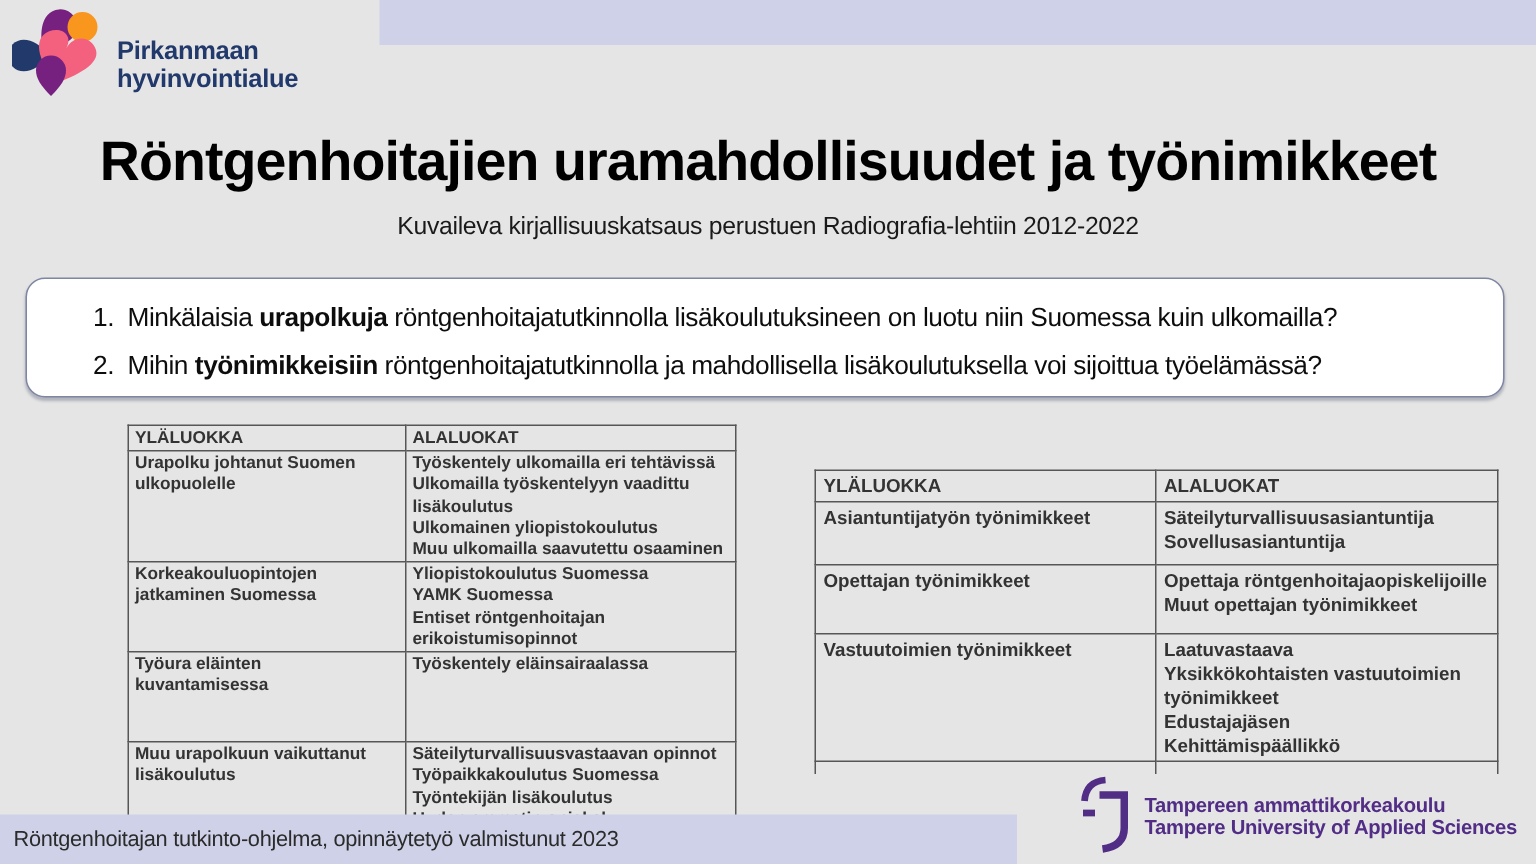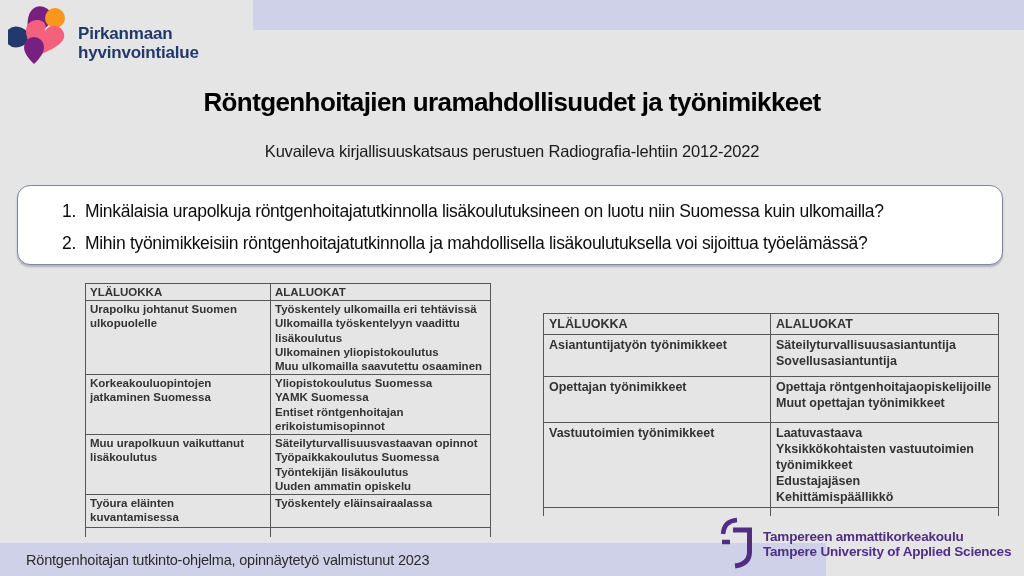--- a/index.html
+++ b/index.html
@@ -23,32 +23,32 @@
   .phv-logo{position:absolute;left:8px;top:6px;display:flex;align-items:flex-start;}
   .phv-logo svg{width:66px;height:62px;}
   .phv-text{margin-left:4px;margin-top:18px;font-weight:bold;color:var(--logo-navy);
     font-size:17px;line-height:19px;letter-spacing:-0.2px;}
   .petal-navy{fill:var(--logo-navy);} .petal-purple{fill:var(--logo-purple);}
   .petal-pink{fill:var(--logo-pink);} .petal-orange{fill:var(--logo-orange);}
 
   .authors{position:absolute;left:0;top:62px;width:1024px;text-align:center;
     font-size:19px;color:#1a1a1a;}
   .main-title{position:absolute;left:0;top:87px;width:1024px;text-align:center;
-    font-size:26px;font-weight:bold;letter-spacing:-0.6px;color:#000;}
+    font-size:37px;font-weight:bold;letter-spacing:-0.6px;color:#000;}
   .subtitle{position:absolute;left:0;top:142px;width:1024px;text-align:center;
     font-size:16.5px;letter-spacing:-0.2px;color:#1a1a1a;}
 
   
   .qbox{position:absolute;left:17px;top:185px;width:986px;height:80px;box-sizing:border-box;
     border:1.5px solid #7e86a2;border-radius:13px;background:#fff;
     box-shadow:0 2px 2px rgba(110,115,140,.45);padding-top:9px;}
   .qline{display:flex;line-height:32px;font-size:17.5px;letter-spacing:-0.3px;color:#0d0d0d;}
   .qnum{width:58px;text-align:right;flex:0 0 58px;}
   .qtext{margin-left:9px;white-space:nowrap;}
-  .qbold{font-weight:normal;}
+  .qbold{font-weight:bold;}
 
   
   table{border-collapse:collapse;table-layout:fixed;}
   th,td{border:1.4px solid var(--table-border);vertical-align:top;text-align:left;
     color:var(--table-text);font-weight:bold;}
   .cat-cell{font-weight:bold;}
   tr.partial td{border-bottom:none;height:7px;}
 
   .table-left{position:absolute;left:85px;top:283px;}
   .table-left table{width:405px;}
@@ -64,23 +64,23 @@
   .table-right table{width:455px;}
   .table-right col.c1{width:227px;} .table-right col.c2{width:228px;}
   .table-right th,.table-right td{font-size:12.5px;line-height:16px;padding:2px 5px;}
   .table-right thead th{height:16px;}
   .table-right tbody tr:nth-child(1) td{height:37px;}
   .table-right tbody tr:nth-child(2) td{height:41px;}
   .table-right tbody tr:nth-child(3) td{height:79px;}
   .table-right tr.partial td{height:4px;}
 
   
-  .footer-bar{position:absolute;left:0;top:543px;width:826px;height:33px;
+  .footer-bar{position:absolute;left:0;top:543px;width:678px;height:33px;
     background:var(--accent-bar);display:flex;align-items:center;box-sizing:border-box;
-    padding-left:26px;font-size:14.5px;color:#2b2b2b;letter-spacing:-0.2px;}
+    padding-left:9px;font-size:14.5px;color:#2b2b2b;letter-spacing:-0.2px;}
   .tamk{position:absolute;left:710px;top:515px;height:58px;display:flex;align-items:center;}
   .tamk svg{width:48px;height:56px;flex:0 0 48px;}
   .tamk-glyph-stroke{stroke:var(--tamk-purple);fill:none;}
   .tamk-text{margin-left:5px;color:var(--tamk-purple);font-weight:bold;
     font-size:13.5px;line-height:15.5px;letter-spacing:-0.2px;}
 </style>
 </head>
 <body>
 
 <div class="slide">
@@ -142,32 +142,32 @@
           </tr>
           <tr>
             <td class="cat-cell">Korkeakouluopintojen jatkaminen Suomessa</td>
             <td>
               <div>Yliopistokoulutus Suomessa</div>
               <div>YAMK Suomessa</div>
               <div>Entiset röntgenhoitajan erikoistumisopinnot</div>
             </td>
           </tr>
           <tr>
+            <td class="cat-cell">Työura eläinten kuvantamisessa</td>
+            <td>
+              <div>Työskentely eläinsairaalassa</div>
+            </td>
+          </tr>
+          <tr>
             <td class="cat-cell">Muu urapolkuun vaikuttanut lisäkoulutus</td>
             <td>
               <div>Säteilyturvallisuusvastaavan opinnot</div>
               <div>Työpaikkakoulutus Suomessa</div>
               <div>Työntekijän lisäkoulutus</div>
               <div>Uuden ammatin opiskelu</div>
-            </td>
-          </tr>
-          <tr>
-            <td class="cat-cell">Työura eläinten kuvantamisessa</td>
-            <td>
-              <div>Työskentely eläinsairaalassa</div>
             </td>
           </tr>
           <tr class="partial">
             <td></td>
             <td></td>
           </tr>
         </tbody>
     </table>
   </div>
 

